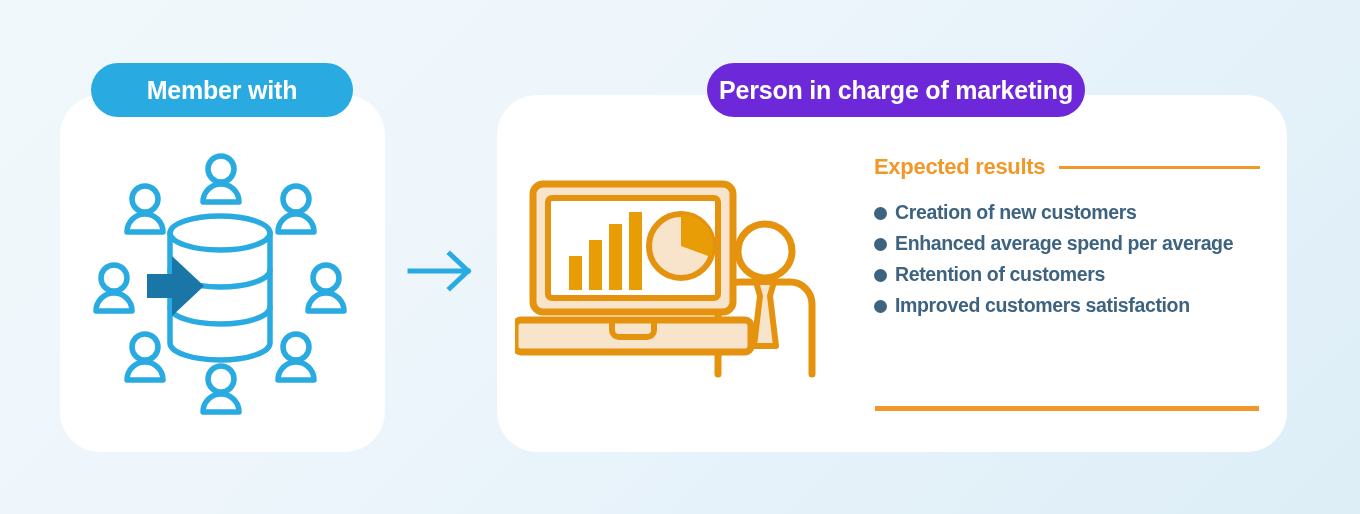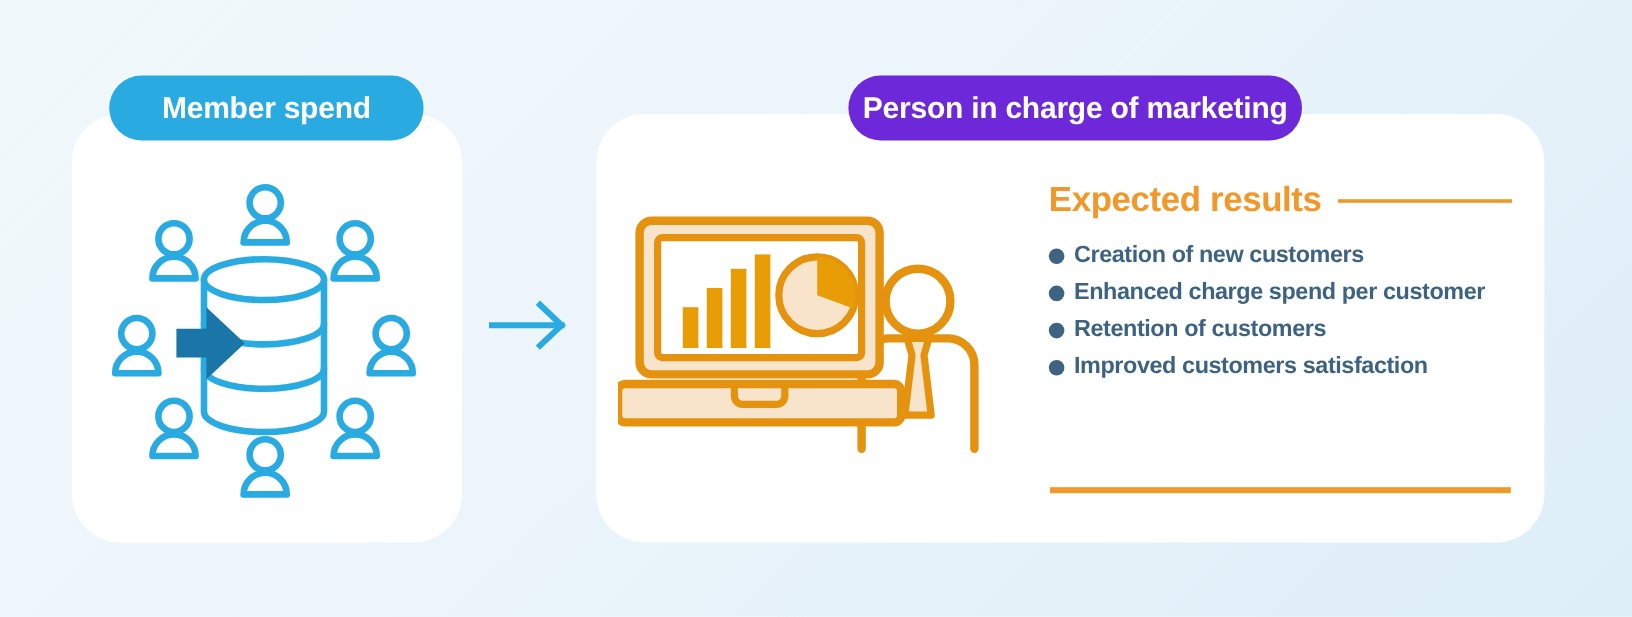--- a/index.html
+++ b/index.html
@@ -104,21 +104,21 @@
     height: 262px;
   }
   .results-head {
     display: flex;
     align-items: center;
     gap: 14px;
     height: 34px;
   }
   .results-title {
     color: #f0982a;
-    font-size: 29px;
+    font-size: 22px;
     font-weight: bold;
     letter-spacing: -0.3px;
     white-space: nowrap;
   }
   .results-head-rule {
     flex: 1;
     height: 3px;
     background: #f0982a;
   }
   .results-list {
@@ -159,21 +159,21 @@
   }
 </style>
 </head>
 <body>
 
 <div class="stage">
 
   <div class="card card-left"></div>
 
   <div class="pill pill-member">
-    <span>Member spend</span>
+    <span>Member with</span>
   </div>
 
   <div class="db-illustration">
     <svg viewBox="0 0 280 270" width="280" height="270" xmlns="http://www.w3.org/2000/svg">
       <g fill="none" stroke="#29abe2" stroke-width="5.5" stroke-linecap="round" stroke-linejoin="round">
 
         <circle cx="136" cy="19" r="13"></circle>
         <path d="M118 52 a18 18 0 0 1 36 0 z"></path>
 
         <circle cx="60" cy="49" r="13"></circle>
@@ -267,21 +267,21 @@
       <div class="results-head-rule"></div>
     </div>
 
     <ul class="results-list">
       <li class="results-item">
         <span class="bullet"></span>
         <span class="results-item-text">Creation of new customers</span>
       </li>
       <li class="results-item">
         <span class="bullet"></span>
-        <span class="results-item-text">Enhanced charge spend per customer</span>
+        <span class="results-item-text">Enhanced average spend per average</span>
       </li>
       <li class="results-item">
         <span class="bullet"></span>
         <span class="results-item-text">Retention of customers</span>
       </li>
       <li class="results-item">
         <span class="bullet"></span>
         <span class="results-item-text">Improved customers satisfaction</span>
       </li>
     </ul>

